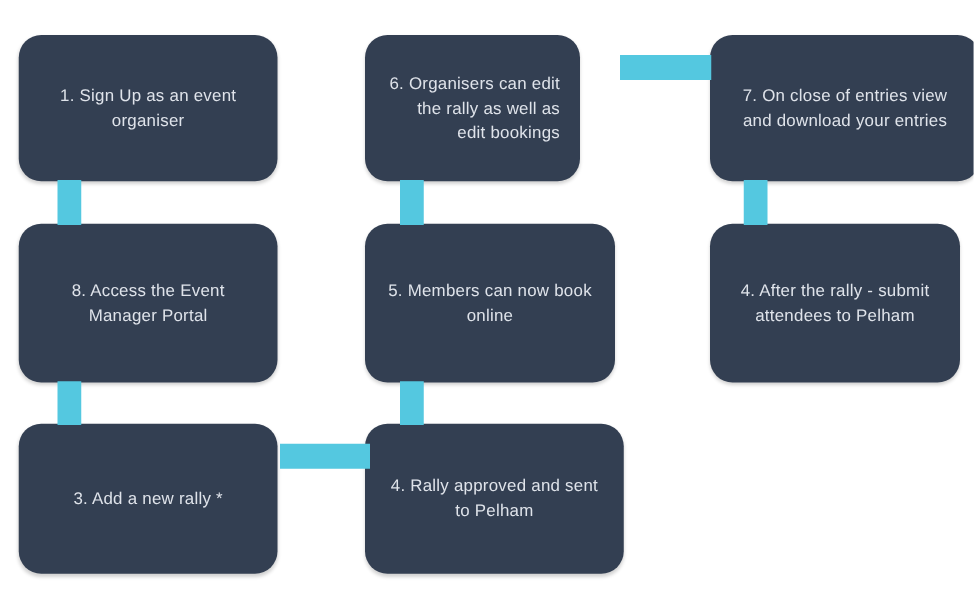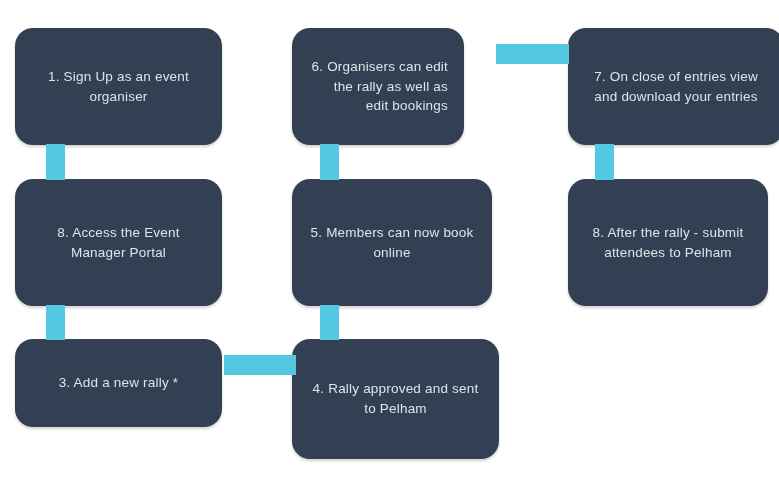--- a/index.html
+++ b/index.html
@@ -37,21 +37,21 @@
     color: #dfe3ea;
     white-space: pre-line;
   }
   .connector {
     position: absolute;
     background: #54c8e0;
   }
   
   .n1 { left: 15px;  top: 28px;  width: 207px; height: 117px; }
   .n2 { left: 15px;  top: 179px; width: 207px; height: 127px; }
-  .n3 { left: 15px;  top: 339px; width: 207px; height: 88px; text-align: center; }
+  .n3 { left: 15px;  top: 339px; width: 207px; height: 120px; text-align: center; }
 
   .n6 { left: 292px; top: 28px;  width: 172px; height: 117px; text-align: right; }
   .n5 { left: 292px; top: 179px; width: 200px; height: 127px; }
   .n4 { left: 292px; top: 339px; width: 207px; height: 120px; }
 
   .n7 { left: 568px; top: 28px;  width: 216px; height: 117px; }
   .n8 { left: 568px; top: 179px; width: 200px; height: 127px; }
 
   
   .c1-2 { left: 46px;  top: 144px; width: 19px; height: 36px; }
@@ -84,21 +84,21 @@
     <span class="node-label">5. Members can now book online</span>
   </div>
   <div class="node n4">
     <span class="node-label">4. Rally approved and sent to Pelham</span>
   </div>
 
   <div class="node n7">
     <span class="node-label">7. On close of entries view and download your entries</span>
   </div>
   <div class="node n8">
-    <span class="node-label">8. After the rally - submit attendees to Pelham</span>
+    <span class="node-label">4. After the rally - submit attendees to Pelham</span>
   </div>
 
   <div class="connector c1-2"></div>
   <div class="connector c2-3"></div>
   <div class="connector c3-4"></div>
   <div class="connector c4-5"></div>
   <div class="connector c5-6"></div>
   <div class="connector c6-7"></div>
   <div class="connector c7-8"></div>
 

